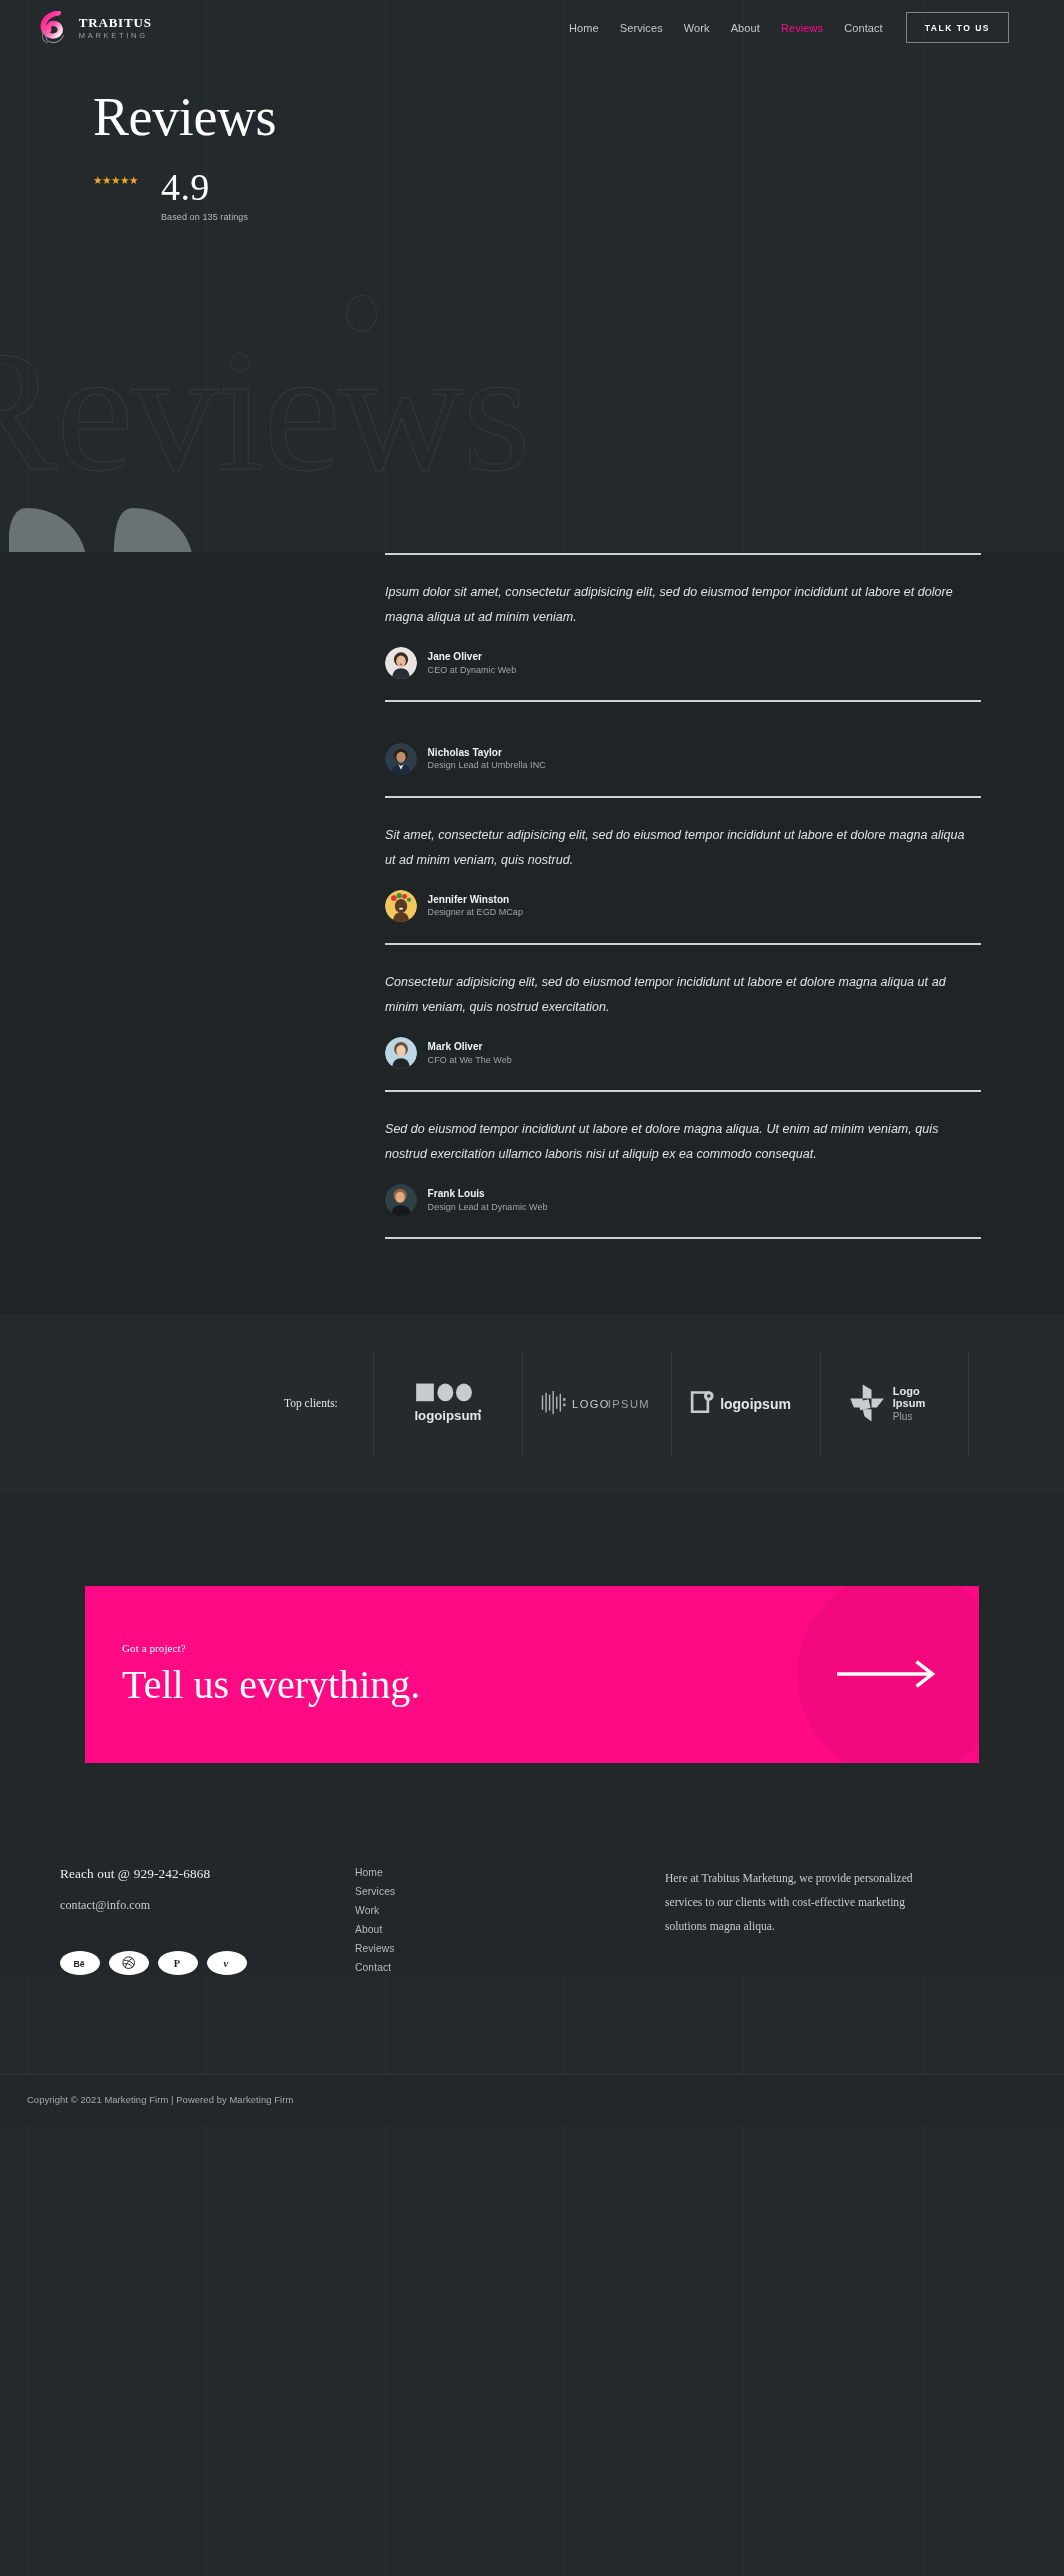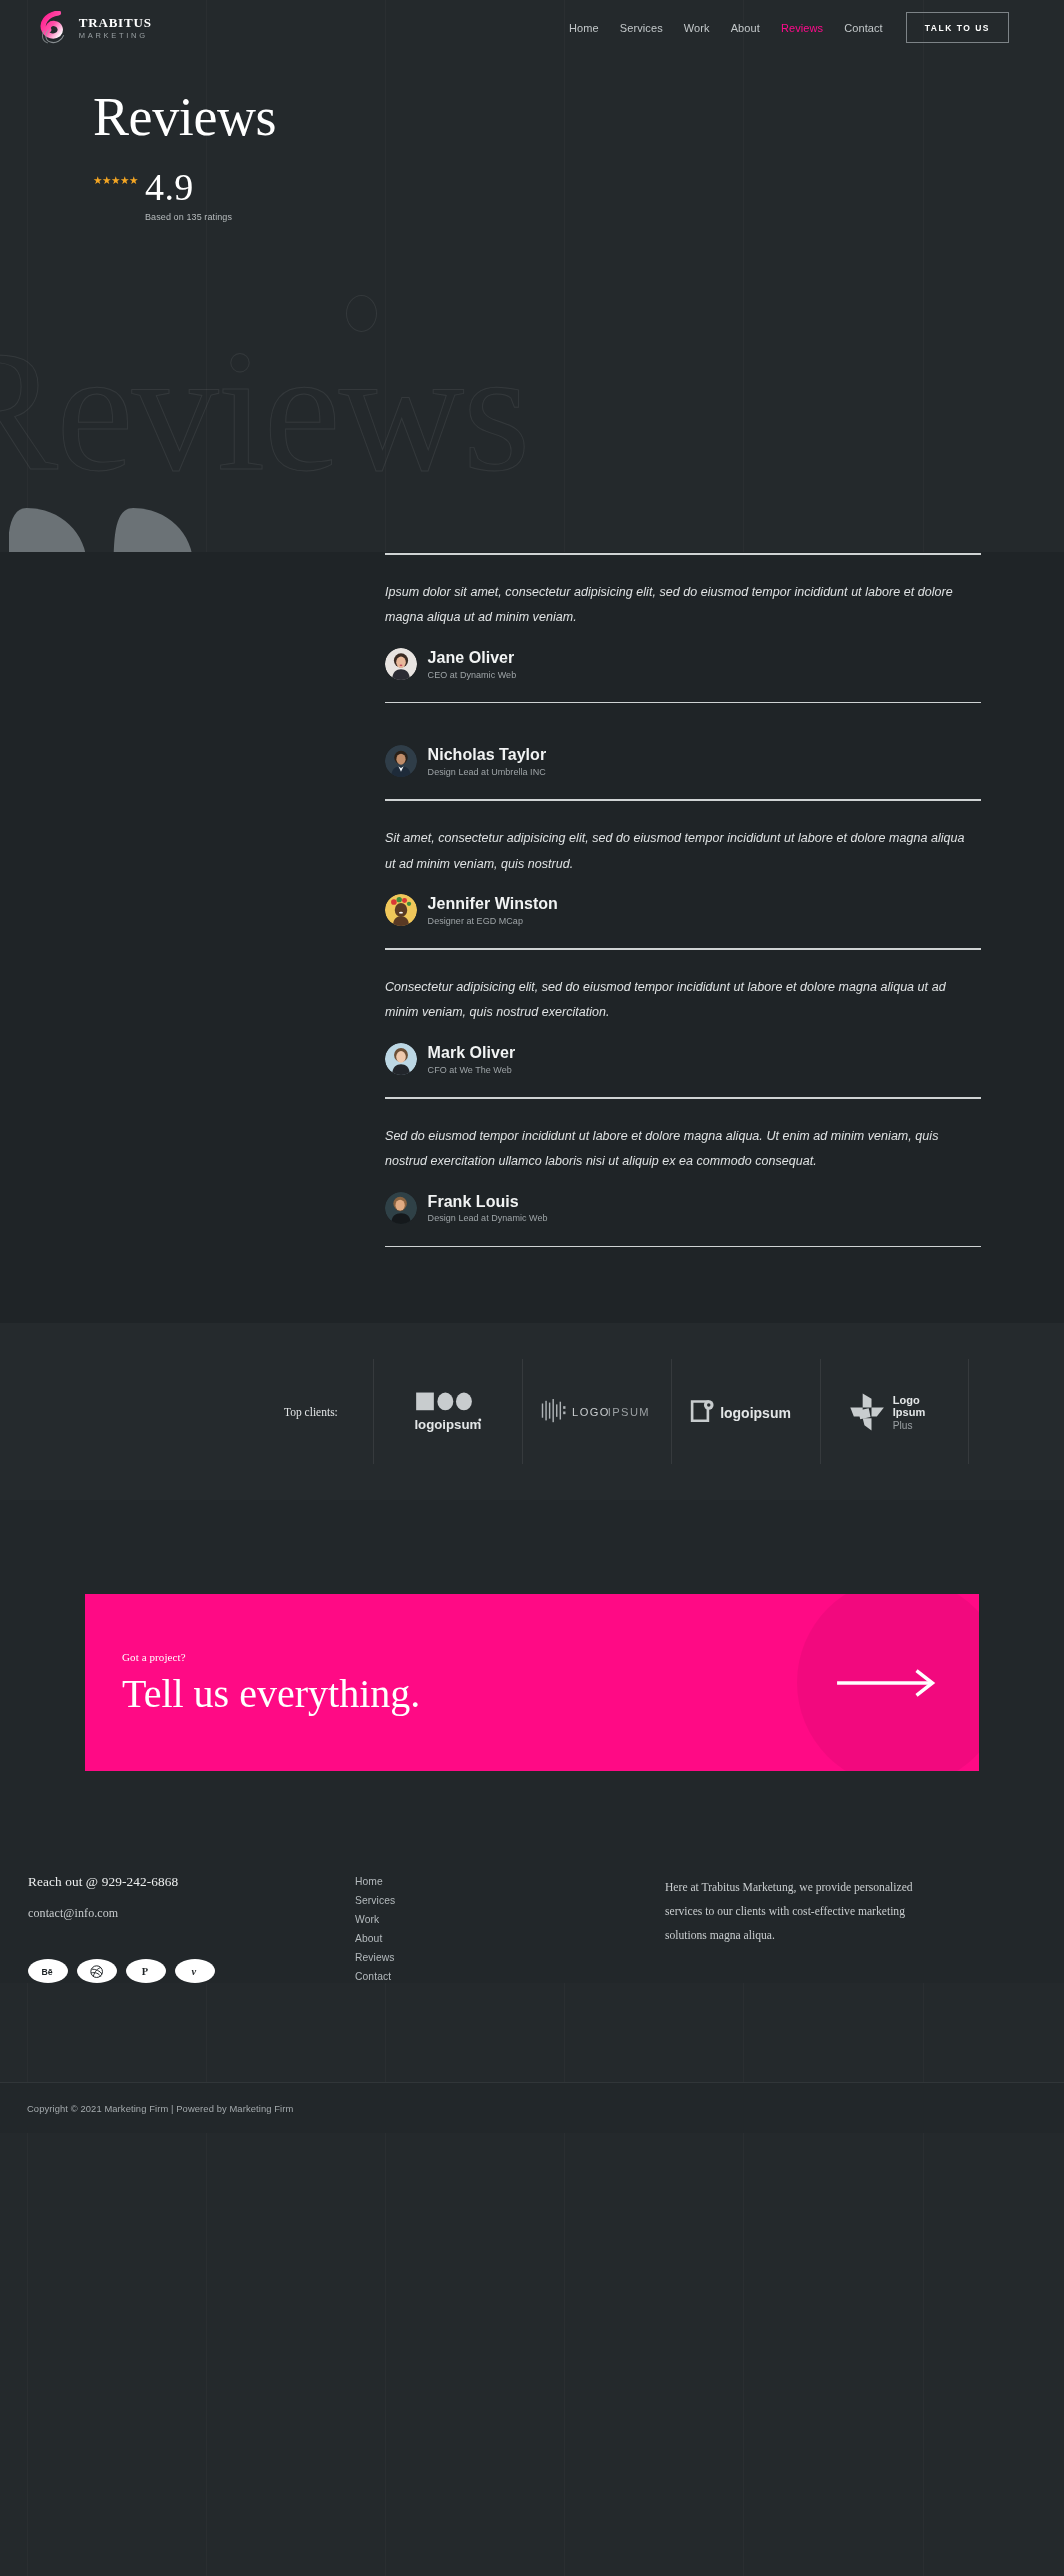--- a/index.html
+++ b/index.html
@@ -119,21 +119,21 @@
     align-items: flex-start;
     margin-top: 23px;
   }
   .stars {
     color: #f5a623;
     font-size: 10.6px;
     letter-spacing: -0.5px;
     margin-top: 5.3px;
     line-height: 1;
   }
-  .rating-block { margin-left: 7px; }
+  .rating-block { margin-left: 23px; }
   .rating-score {
     font-family: "Liberation Serif", serif;
     font-size: 38px;
     line-height: 0.95;
     color: #ffffff;
     font-weight: 400;
     letter-spacing: 0.4px;
   }
   .rating-sub {
     font-size: 9px;
@@ -217,21 +217,21 @@
   }
   .avatar {
     width: 32px; height: 32px;
     border-radius: 50%;
     flex: none;
     overflow: hidden;
     position: relative;
   }
   .avatar svg { display: block; }
   .reviewer-name {
-    font-size: 16px;
+    font-size: 10px;
     font-weight: 700;
     color: #f1f3f3;
     line-height: 1.35;
     letter-spacing: 0.04px;
   }
   .reviewer-role {
     font-size: 9px;
     color: #9ea4a7;
     line-height: 1.35;
     letter-spacing: 0.04px;
@@ -326,21 +326,21 @@
   }
 
   
   .footer {
     position: relative;
     z-index: 10;
     background: #22272a;
     padding: 16px 0 0 0;
     display: flex;
   }
-  .f-col-a { width: 355px; padding-left: 28px; }
+  .f-col-a { width: 355px; padding-left: 60px; }
   .f-col-b { width: 310px; }
   .f-col-c { width: 337px; }
 
   .f-phone {
     font-family: "Liberation Serif", serif;
     font-size: 13.3px;
     color: #edefef;
     letter-spacing: 0.1px;
   }
   .f-email {

